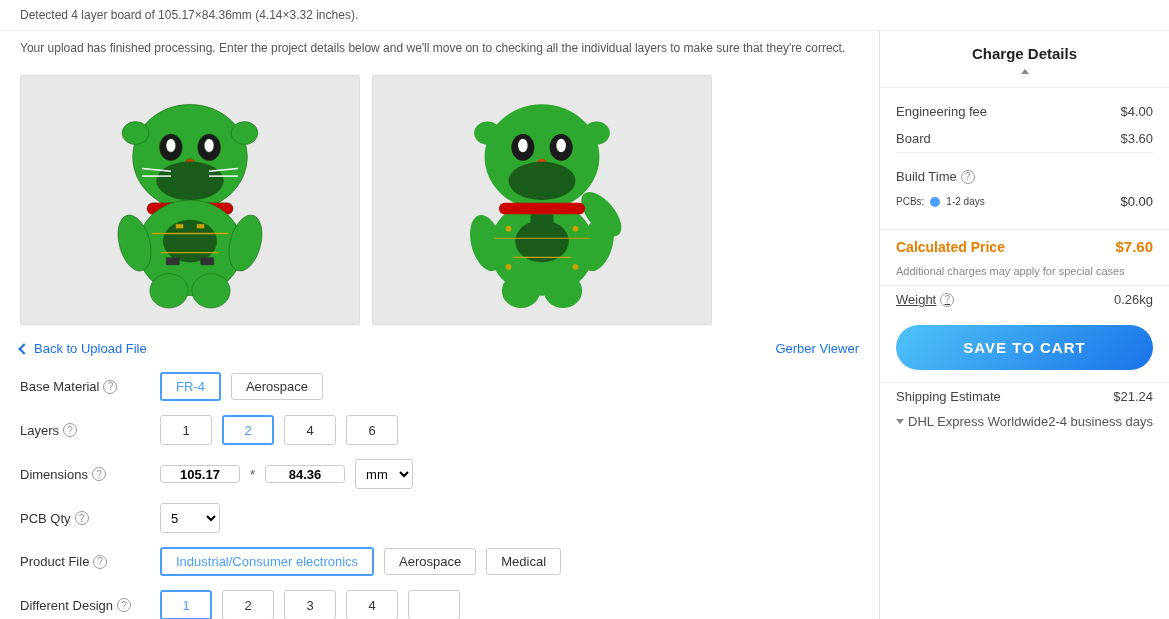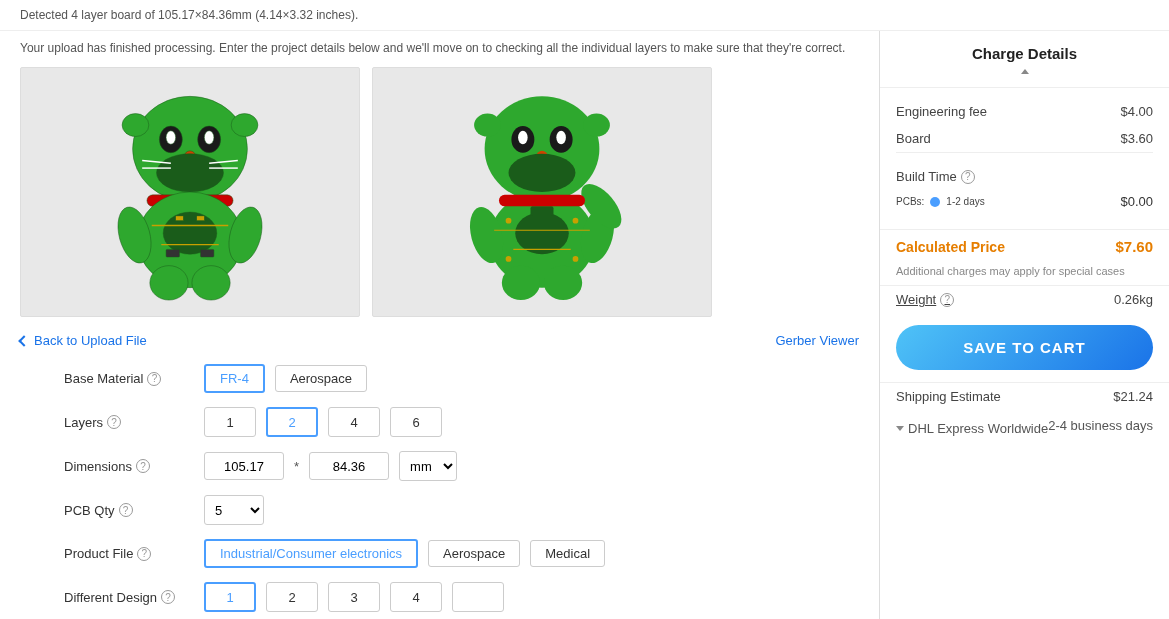--- a/index.html
+++ b/index.html
@@ -25,21 +25,21 @@
     .right-panel {
       width: 290px;
       border-left: 1px solid #ddd;
       padding: 0;
       background: #fff;
     }
 
     .upload-notice {
       font-size: 12px;
       color: #555;
-      margin-bottom: 12px;
+      margin-bottom: 20px;
     }
 
     .pcb-previews {
       display: flex;
       gap: 12px;
       margin-bottom: 16px;
     }
 
     .pcb-preview-box {
       width: 340px;
@@ -84,21 +84,20 @@
     .form-section {
       display: flex;
       flex-direction: column;
       gap: 14px;
     }
 
     .form-row {
       display: flex;
       align-items: center;
       gap: 10px;
-      margin-left: 44px;
     }
 
     .form-label {
       width: 130px;
       font-size: 13px;
       color: #333;
       display: flex;
       align-items: center;
       gap: 4px;
     }
@@ -143,26 +142,27 @@
       padding: 0 4px;
     }
 
     .num-input.active {
       border: 2px solid #4a9eff;
       color: #4a9eff;
     }
 
     .dimension-input {
       width: 80px;
-      height: 28px;
+      height: 18px;
       border: 1px solid #ccc;
       border-radius: 3px;
       text-align: center;
       font-size: 13px;
       padding: 0 4px;
+      font-weight: bold;
     }
 
     .multiply-sign {
       font-size: 13px;
       color: #555;
     }
 
     .unit-select {
       height: 30px;
       border: 1px solid #ccc;
@@ -323,21 +323,20 @@
       padding: 4px 16px 10px 16px;
       font-size: 13px;
       color: #555;
     }
 
     .dhl-label {
       display: flex;
       align-items: center;
       gap: 4px;
       color: #555;
-      margin-top: 7px;
     }
 
     .chevron-down {
       display: inline-block;
       width: 0;
       height: 0;
       border-left: 4px solid transparent;
       border-right: 4px solid transparent;
       border-top: 5px solid #888;
     }

